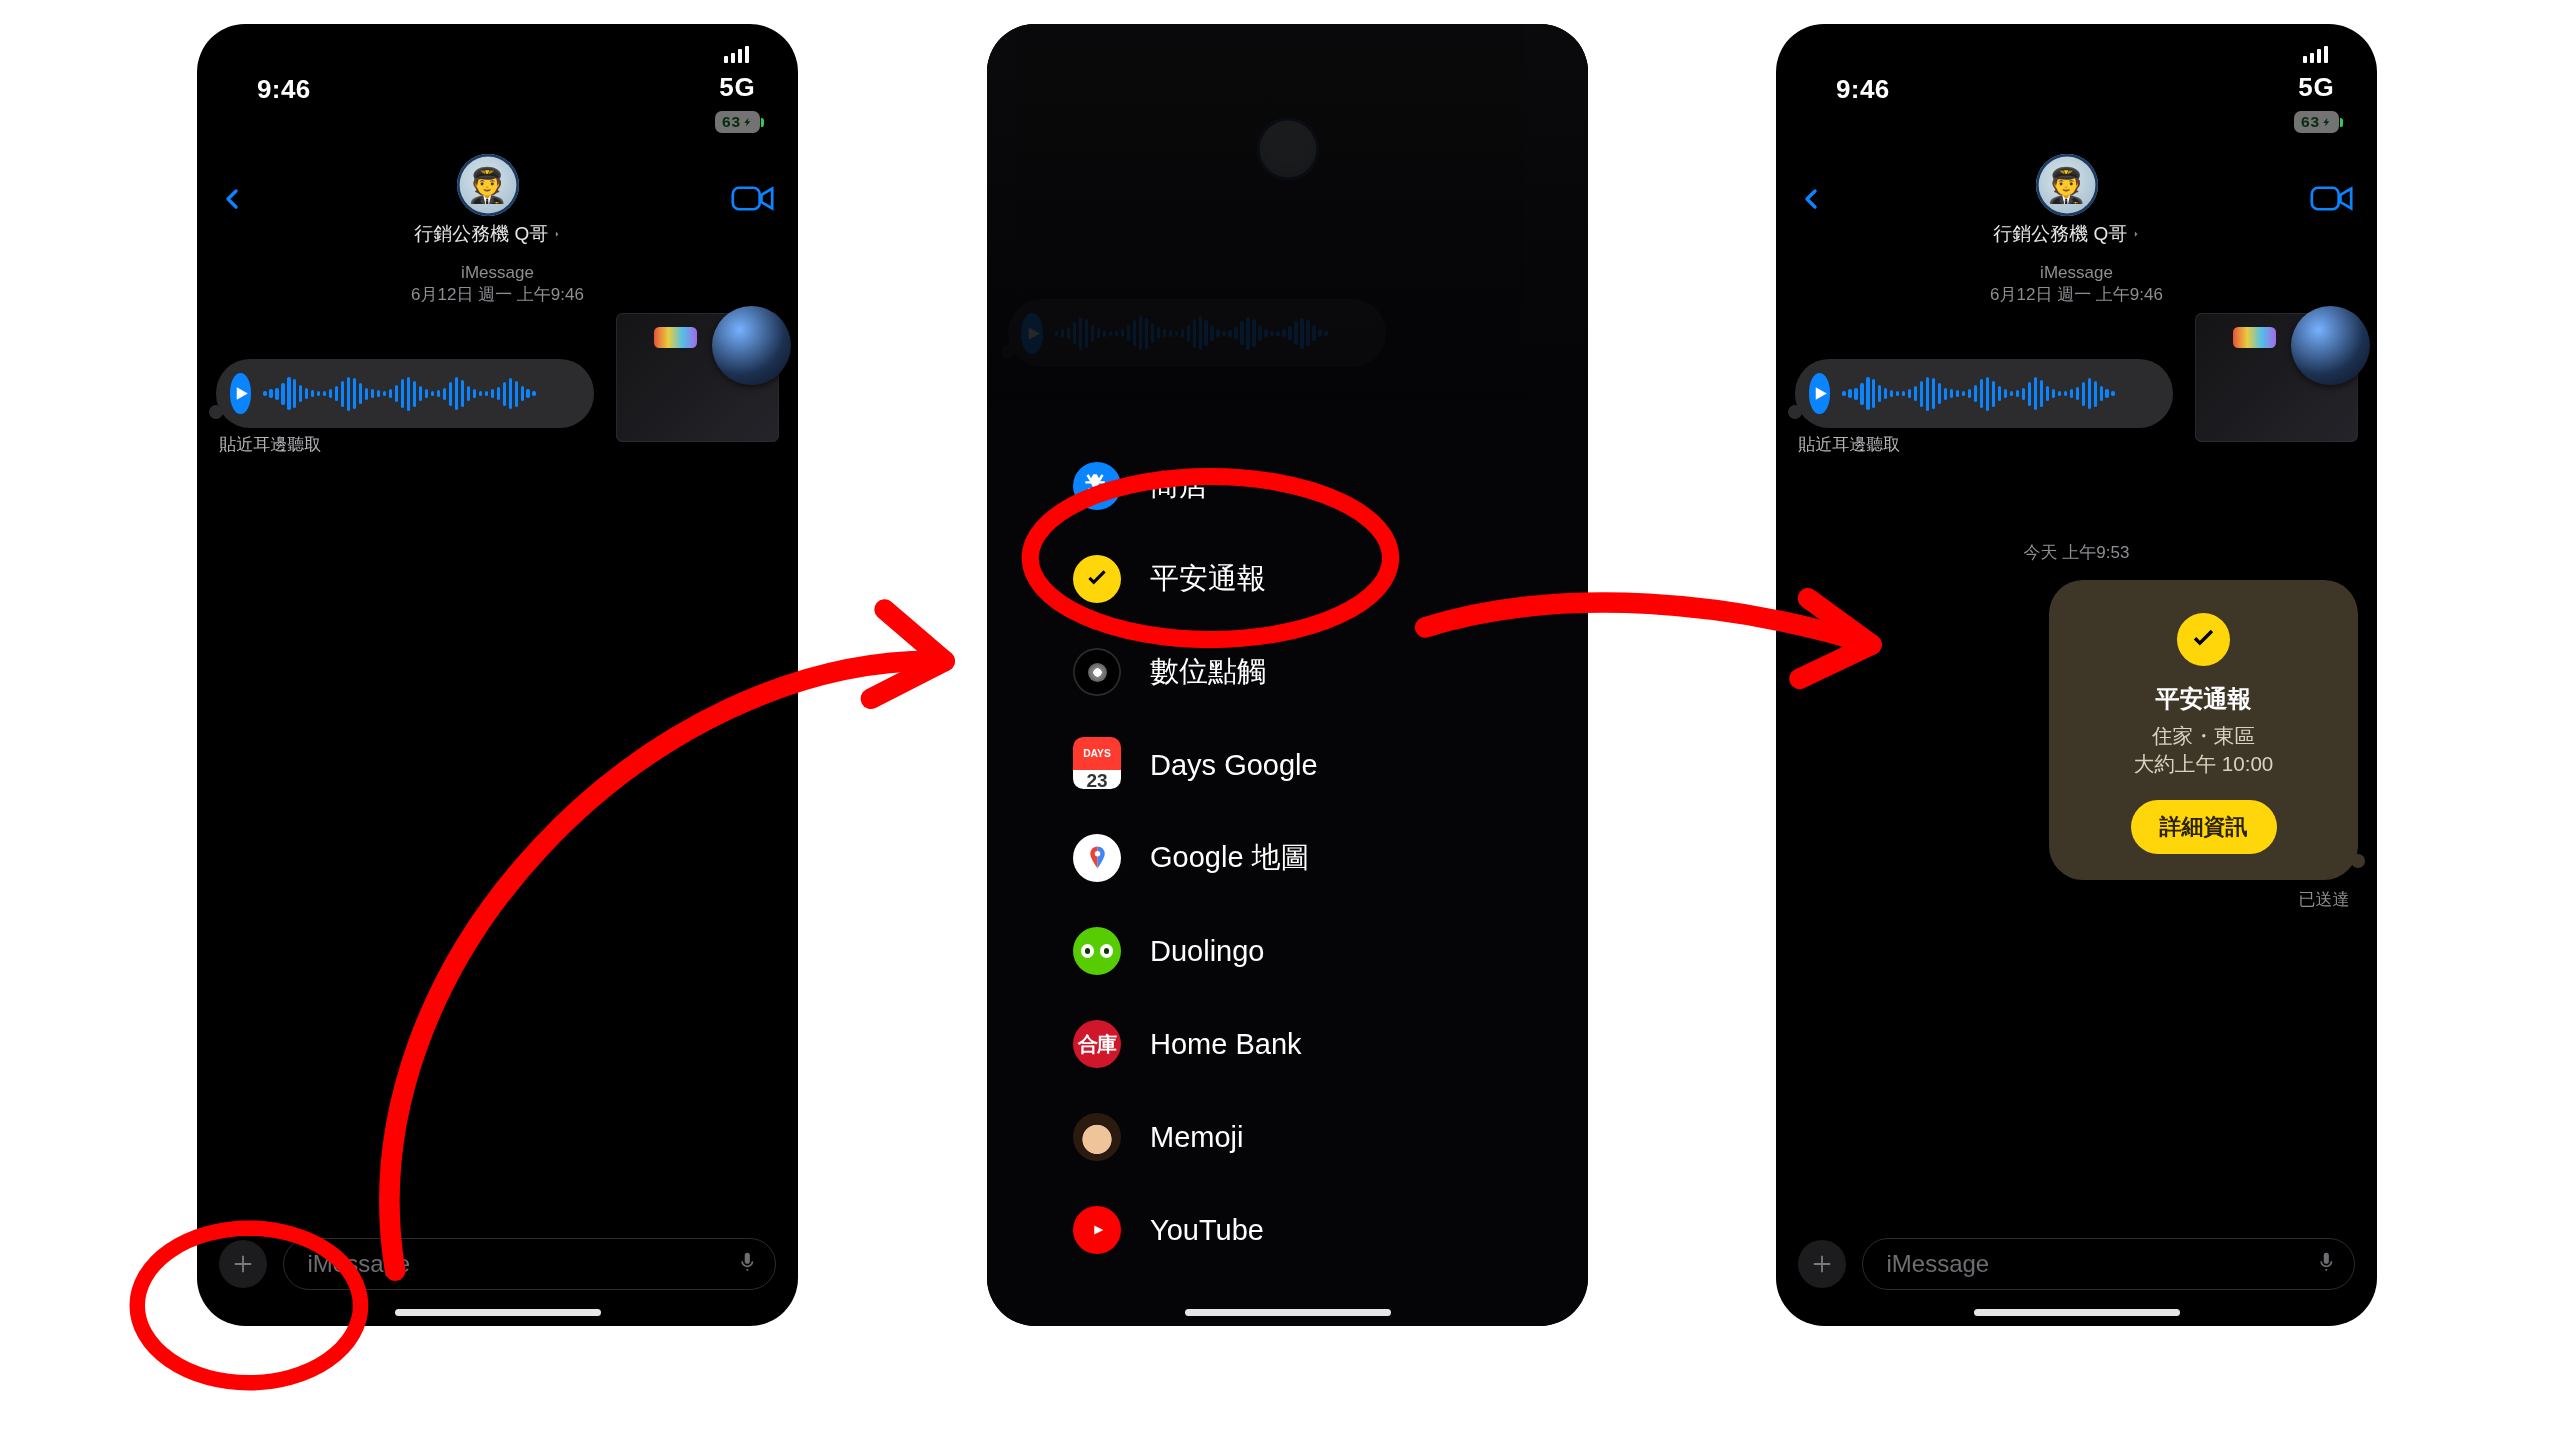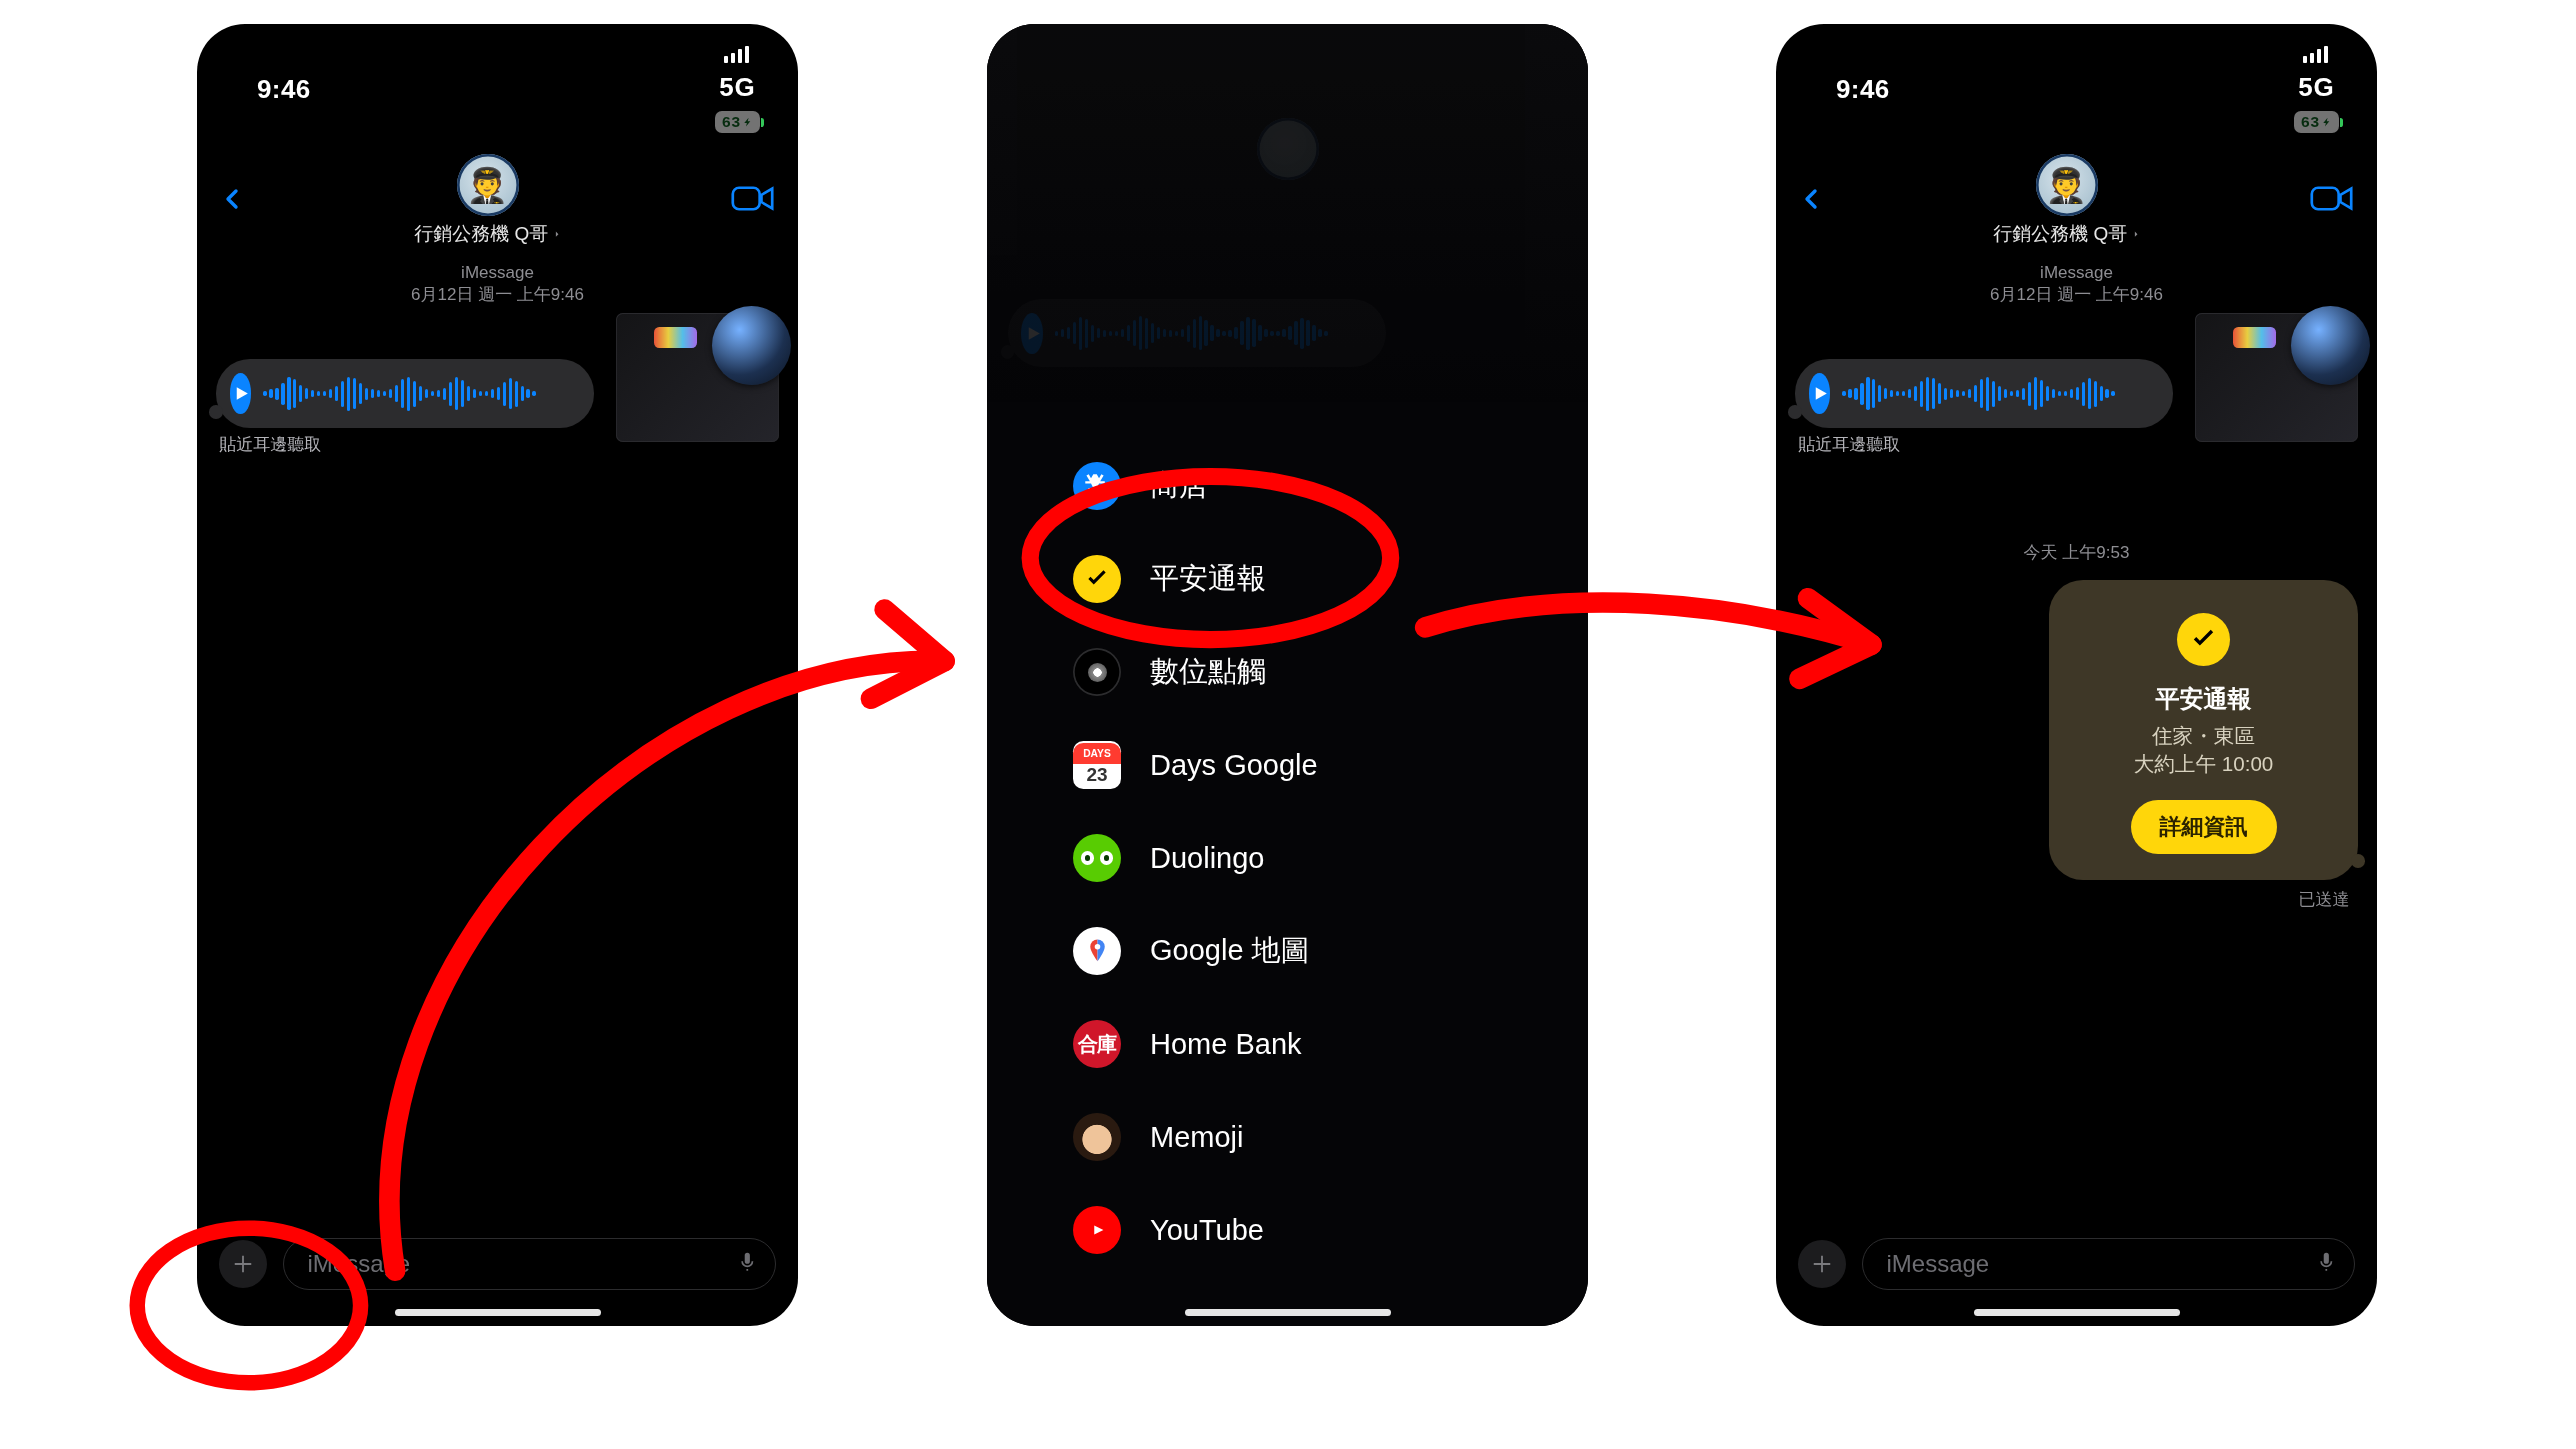--- a/index.html
+++ b/index.html
@@ -87,21 +87,21 @@
   .applist { position:absolute; left:86px; top:438px; right:52px; display:flex; flex-direction:column; gap:45px; }
   .appitem { display:flex; align-items:center; gap:29px; font-size:29px; color:#fff; }
   .aicon { width:48px;height:48px; border-radius:50%; display:flex; align-items:center; justify-content:center; font-size:26px; font-weight:600; flex:0 0 48px;}
   .ic-store { background:#0a84ff; color:#fff;}
   .ic-store svg{width:27.5px;height:27.5px;fill:#fff;}
   .ic-check { background:#ffd60a; color:#000;}
   .ic-check svg{width:26px;height:26px;fill:#000;}
   .ic-touch { background:#000; box-shadow:0 0 0 1.7px #2c2c2e inset; color:#fff; }
   .ic-touch .dot { width:19px;height:19px;border-radius:50%; background:radial-gradient(circle,#fff 30%, #888 32%, #444 100%); }
   .ic-days { background:#fff; color:#444; flex-direction:column; font-size:9.4px; border-radius:10.3px;}
-  .ic-days .top{ background:#ff3b30; color:#fff; width:100%; text-align:center; border-radius:10.3px 10.3px 0 0; padding:5px 0; font-size:10.3px;}
+  .ic-days .top{ background:#ff3b30; color:#fff; width:100%; text-align:center; border-radius:10.3px 10.3px 0 0; padding:11px 0; font-size:10.3px;}
   .ic-days .num{ font-size:19px; font-weight:700; color:#333; line-height:1.2;}
   .ic-duo { background:#58cc02; }
   .ic-duo .eyes{ display:flex; gap:5.2px;}
   .ic-duo .eye{ width:13.7px;height:13.7px;border-radius:50%;background:#fff; position:relative;}
   .ic-duo .eye:after{content:"";position:absolute;left:4.3px;top:4.3px;width:5.2px;height:5.2px;border-radius:50%;background:#083b00;}
   .ic-gmap { background:#fff;}
   .ic-home { background:#d0162a; color:#fff; font-size:20px; letter-spacing:-0.9px;}
   .ic-memo { background: radial-gradient(circle at 50% 55%, #efc49a 40%, #2a1a10 42%); border-radius:50%;}
   .ic-yt { background:#ff0000;}
   .ic-yt svg{width:22px;height:22px;fill:#fff;}
@@ -350,37 +350,37 @@
       <span>數位點觸</span>
     </div>
     <div class="appitem">
       <span class="aicon ic-days">
             <span class="top">DAYS</span>
             <span class="num">23</span>
           </span>
       <span>Days Google</span>
     </div>
     <div class="appitem">
+      <span class="aicon ic-gmap">
+        <svg width="29" height="29" viewBox="0 0 24 24">
+              <path fill="#ea4335" d="M12 2a6 6 0 0 0-6 6c0 4 6 12 6 12V2z"></path>
+              <path fill="#4285f4" d="M12 2a6 6 0 0 1 6 6c0 4-6 12-6 12V2z"></path>
+              <circle cx="12" cy="8" r="2.3" fill="#fff"></circle>
+            </svg>
+      </span>
+      <span>Google 地圖</span>
+    </div>
+    <div class="appitem">
       <span class="aicon ic-duo">
             <span class="eyes">
               <span class="eye"></span>
               <span class="eye"></span>
             </span>
           </span>
       <span>Duolingo</span>
-    </div>
-    <div class="appitem">
-      <span class="aicon ic-gmap">
-        <svg width="29" height="29" viewBox="0 0 24 24">
-              <path fill="#ea4335" d="M12 2a6 6 0 0 0-6 6c0 4 6 12 6 12V2z"></path>
-              <path fill="#4285f4" d="M12 2a6 6 0 0 1 6 6c0 4-6 12-6 12V2z"></path>
-              <circle cx="12" cy="8" r="2.3" fill="#fff"></circle>
-            </svg>
-      </span>
-      <span>Google 地圖</span>
     </div>
     <div class="appitem">
       <span class="aicon ic-home">合庫</span>
       <span>Home Bank</span>
     </div>
     <div class="appitem">
       <span class="aicon ic-memo"></span>
       <span>Memoji</span>
     </div>
     <div class="appitem">

